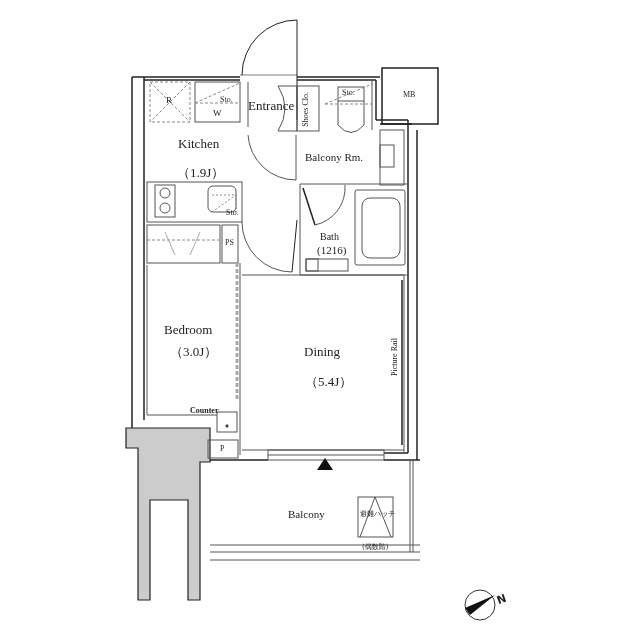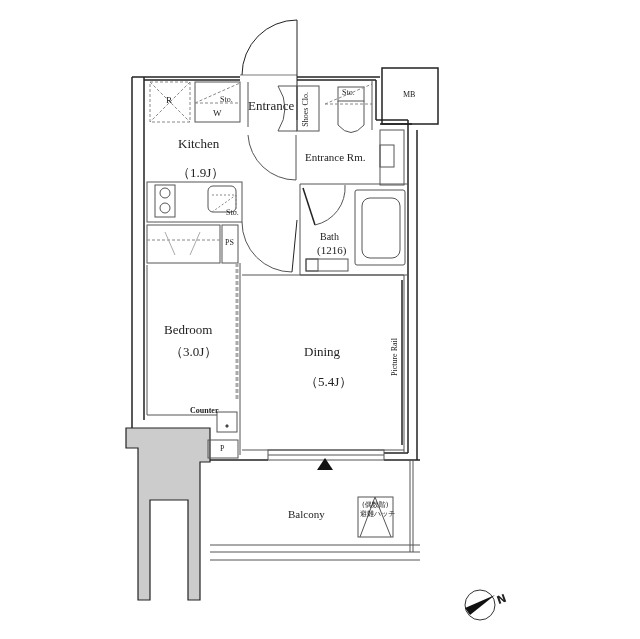--- a/index.html
+++ b/index.html
@@ -139,35 +139,35 @@
 
   <g>
     <circle cx="480" cy="605" r="15" fill="none" stroke="#333" stroke-width="1"></circle>
     <polygon points="465,608 495,595 470,615" fill="#111"></polygon>
   </g>
 </svg>
 
 <div class="lbl room" style="left:248px;top:99px;">Entrance</div>
 <div class="lbl room" style="left:178px;top:137px;">Kitchen</div>
 <div class="lbl area" style="left:177px;top:166px;">（1.9J）</div>
-<div class="lbl small" style="left:305px;top:152px;font-size:11px;">Entrance Rm.</div>
+<div class="lbl small" style="left:305px;top:152px;font-size:11px;">Balcony Rm.</div>
 <div class="lbl small" style="left:320px;top:232px;font-size:10px;">Bath</div>
 <div class="lbl small" style="left:317px;top:245px;font-size:11px;">(1216)</div>
 <div class="lbl room" style="left:164px;top:323px;">Bedroom</div>
 <div class="lbl area" style="left:170px;top:345px;">（3.0J）</div>
 <div class="lbl room" style="left:304px;top:345px;">Dining</div>
 <div class="lbl area" style="left:305px;top:375px;text-align:right;">（5.4J）</div>
 <div class="lbl small" style="left:288px;top:509px;font-size:11px;">Balcony</div>
 <div class="lbl tiny" style="left:403px;top:91px;">MB</div>
 
 <div class="lbl small" style="left:166px;top:96px;">R</div>
 <div class="lbl small" style="left:213px;top:109px;">W</div>
 <div class="lbl tiny" style="left:220px;top:96px;">Sto.</div>
 <div class="lbl tiny" style="left:342px;top:89px;">Sto.</div>
 <div class="lbl tiny" style="left:226px;top:209px;">Sto.</div>
 <div class="lbl tiny vert" style="left:302px;top:92px;transform:rotate(180deg);">Shoes Clo.</div>
 <div class="lbl tiny" style="left:225px;top:239px;">PS</div>
 <div class="lbl tiny" style="left:190px;top:407px;font-weight:bold;">Counter</div>
 <div class="lbl tiny" style="left:220px;top:445px;">P</div>
 <div class="lbl tiny vert" style="left:391px;top:338px;transform:rotate(180deg);">Picture Rail</div>
 <div class="lbl" style="left:360px;top:511px;font-size:7px;font-family:'DejaVu Sans',sans-serif;">避難ハッチ</div>
-<div class="lbl" style="left:362px;top:502px;font-size:7px;font-family:'DejaVu Sans',sans-serif;">(偶数階)</div>
+<div class="lbl" style="left:362px;top:544px;font-size:7px;font-family:'DejaVu Sans',sans-serif;">(偶数階)</div>
 <div class="lbl" style="left:497px;top:594px;font-size:11px;font-weight:bold;font-family:'DejaVu Sans',sans-serif;transform:rotate(-20deg);">N</div>
 
 </body></html>

